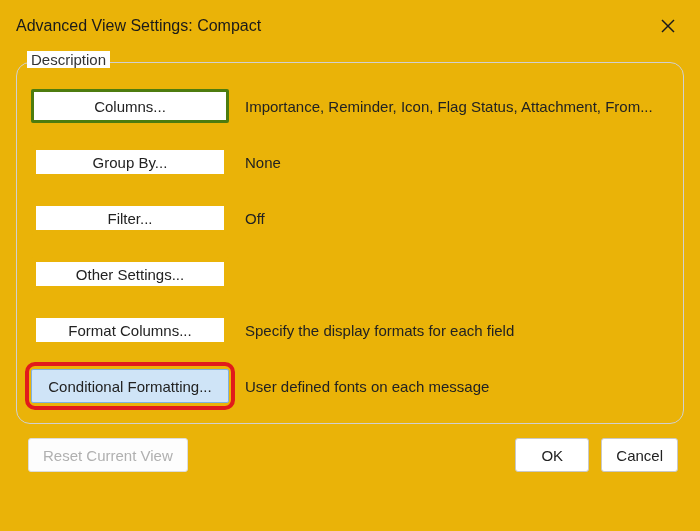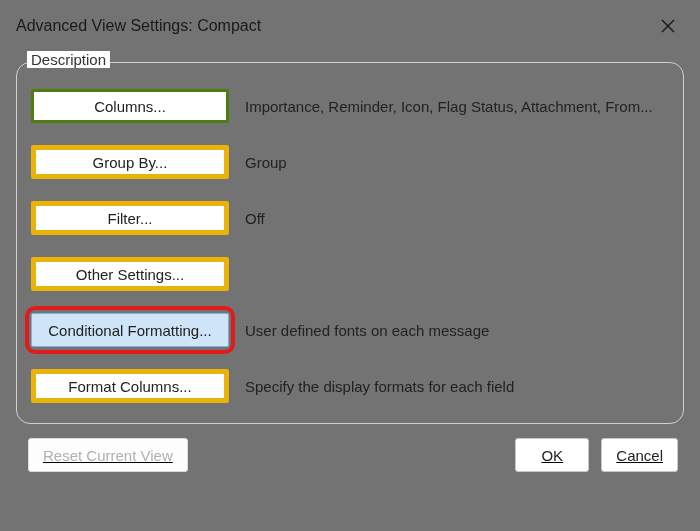--- a/index.html
+++ b/index.html
@@ -10,21 +10,21 @@
     margin: 0;
     padding: 0;
     width: 700px;
     height: 531px;
     background: #ffffff;
     overflow: hidden;
   }
   .dialog {
     width: 700px;
     height: 531px;
-    background: #737373;
+    background: #eab308;
     position: relative;
     display: flex;
     flex-direction: column;
     padding: 4px 6px 12px 6px;
   }
   .titlebar {
     display: flex;
     align-items: center;
     justify-content: space-between;
     padding: 6px 6px 2px 10px;
@@ -105,21 +105,20 @@
     position: absolute;
     border: 4px solid #e11b1b;
     border-radius: 10px;
     pointer-events: none;
   }
   .footer {
     display: flex;
     align-items: flex-start;
     justify-content: space-between;
     padding: 14px 16px 0 22px;
-    text-decoration: underline;
   }
   .footer .left, .footer .right {
     display: flex;
     gap: 12px;
   }
   .std-button {
     height: 34px;
     min-width: 74px;
     padding: 0 14px;
     border: 1px solid #c8c8c8;
@@ -156,44 +155,44 @@
   <div class="groupbox">
     <div class="groupbox-label">Description</div>
 
     <div class="row">
       <div class="option-button focused">Columns...</div>
       <div class="row-desc">Importance, Reminder, Icon, Flag Status, Attachment, From...</div>
     </div>
 
     <div class="row">
       <div class="option-button">Group By...</div>
-      <div class="row-desc">Group</div>
+      <div class="row-desc">None</div>
     </div>
 
 
     <div class="row">
       <div class="option-button">Filter...</div>
       <div class="row-desc">Off</div>
     </div>
 
     <div class="row">
       <div class="option-button">Other Settings...</div>
+    </div>
+
+    <div class="row">
+      <div class="option-button">Format Columns...</div>
+      <div class="row-desc">Specify the display formats for each field</div>
     </div>
 
     <div class="row" style="position:relative;">
       <div class="option-button highlighted">Conditional Formatting...</div>
       <div class="row-desc">User defined fonts on each message</div>
       <div class="emphasis-ring" style="left:-6px; top:-7px; width:210px; height:48px;"></div>
     </div>
 
-    <div class="row">
-      <div class="option-button">Format Columns...</div>
-      <div class="row-desc">Specify the display formats for each field</div>
-    </div>
-
   </div>
 
   <div class="footer">
     <div class="left">
       <div class="std-button disabled">Reset Current View</div>
     </div>
     <div class="right">
       <div class="std-button">OK</div>
       <div class="std-button">Cancel</div>
     </div>

